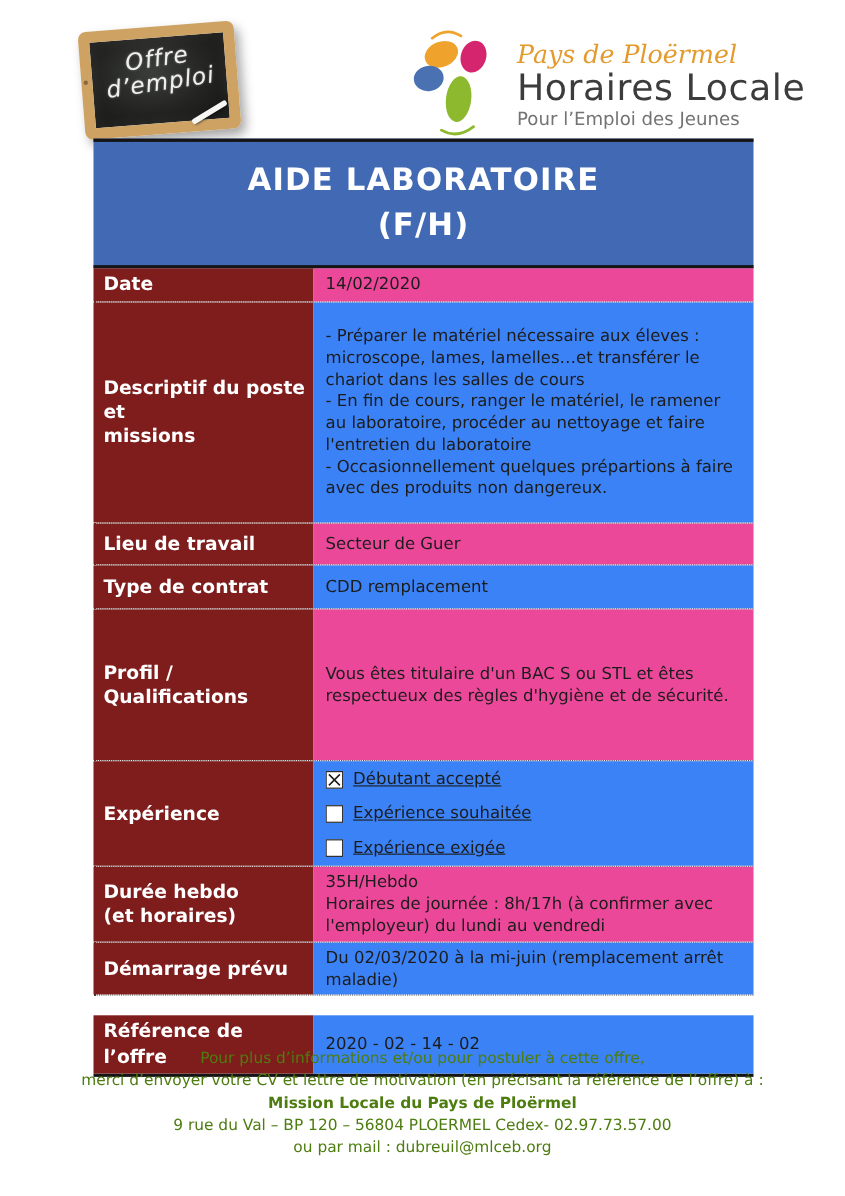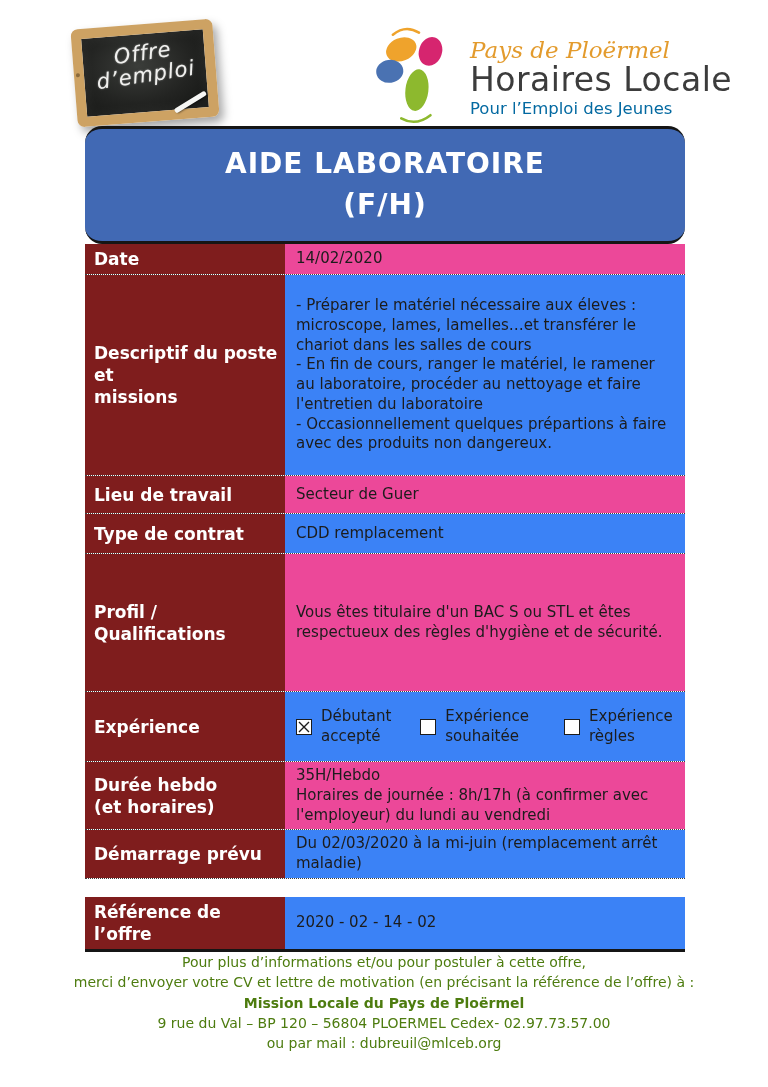--- a/index.html
+++ b/index.html
@@ -20,40 +20,40 @@
   .chalk-stick{position:absolute;right:0px;bottom:4px;width:36px;height:5px;background:#f6f6f4;
          border-radius:2px;transform:rotate(-27deg);box-shadow:1px 1px 2px rgba(0,0,0,.5);}
 
   
   .logo{position:absolute;left:372px;top:26px;display:flex;align-items:flex-start;}
   .flower{width:94px;height:100px;flex:0 0 auto;}
   .logo-text{padding-top:12px;margin-left:4px;}
   .logo-region{color:#e39b2d;font-family:"DejaVu Serif","Liberation Serif",serif;
          font-style:italic;font-size:23px;line-height:1.05;}
   .logo-name{color:#3c3c3c;font-size:33px;line-height:1.1;letter-spacing:.5px;}
-  .logo-tagline{color:#0369a1;font-size:16.5px;line-height:1.2;margin-top:1px;}
+  .logo-tagline{color:#737373;font-size:16.5px;line-height:1.2;margin-top:1px;}
 
   
   .offer-table{position:absolute;left:85px;top:126px;width:600px;}
   .banner{background:#4169b4;border-top:3px solid #151515;border-bottom:3px solid #151515;
           min-height:112px;display:flex;flex-direction:column;justify-content:center;
           align-items:center;color:#ffffff;font-weight:bold;font-size:28px;
-          letter-spacing:1px;line-height:1.45;text-align:center;border-radius:17px;}
+          letter-spacing:1px;line-height:1.45;text-align:center;}
   .row{display:flex;border-bottom:1px dotted #3d3d3d;}
   .row.last{border-bottom:3px solid #151515;margin-top:18px;}
   .label-cell{flex:0 0 200px;width:200px;box-sizing:border-box;background:#7f1d1d;
           color:#ffffff;font-weight:bold;font-size:17px;line-height:1.3;
           padding:4px 6px 4px 9px;display:flex;align-items:center;white-space:pre-line;}
   .value-cell{flex:1;box-sizing:border-box;font-size:15px;line-height:1.32;color:#1c1c1c;
           padding:4px 8px 4px 11px;display:flex;align-items:center;white-space:pre-line;
           background:#3b82f6;}
   .value-cell.gray{background:#ec4899;}
 
   
-  .options{display:flex;flex-direction:row;gap:11px;padding:3px 0;}
+  .options{display:flex;flex-direction:column;gap:11px;padding:3px 0;text-decoration:underline;}
   .option{display:flex;align-items:center;gap:9px;font-size:15px;}
   .checkbox{width:14px;height:14px;border:1.6px solid #1c1c1c;background:#ffffff;
           display:inline-flex;align-items:center;justify-content:center;flex:0 0 auto;}
   .checkbox svg{display:none;width:12px;height:12px;}
   .checkbox[data-checked="true"] svg{display:block;}
 
   
   .footer{position:absolute;left:0;top:952px;width:768px;text-align:center;
           font-size:14px;line-height:1.45;color:#4d7c0f;}
   .footer .bold{font-weight:bold;}
@@ -137,21 +137,21 @@
           <div class="option">
             <span class="checkbox" data-checked="false">
               
             </span>
             <span>Expérience souhaitée</span>
           </div>
           <div class="option">
             <span class="checkbox" data-checked="false">
               
             </span>
-            <span>Expérience règles</span>
+            <span>Expérience exigée</span>
           </div>
         </div>
       </div>
     </div>
 
     <div class="row" style="min-height:65px">
       <div class="label-cell">Durée hebdo
 (et horaires)</div>
       <div class="value-cell gray">35H/Hebdo
 Horaires de journée : 8h/17h (à confirmer avec l'employeur) du lundi au vendredi</div>

